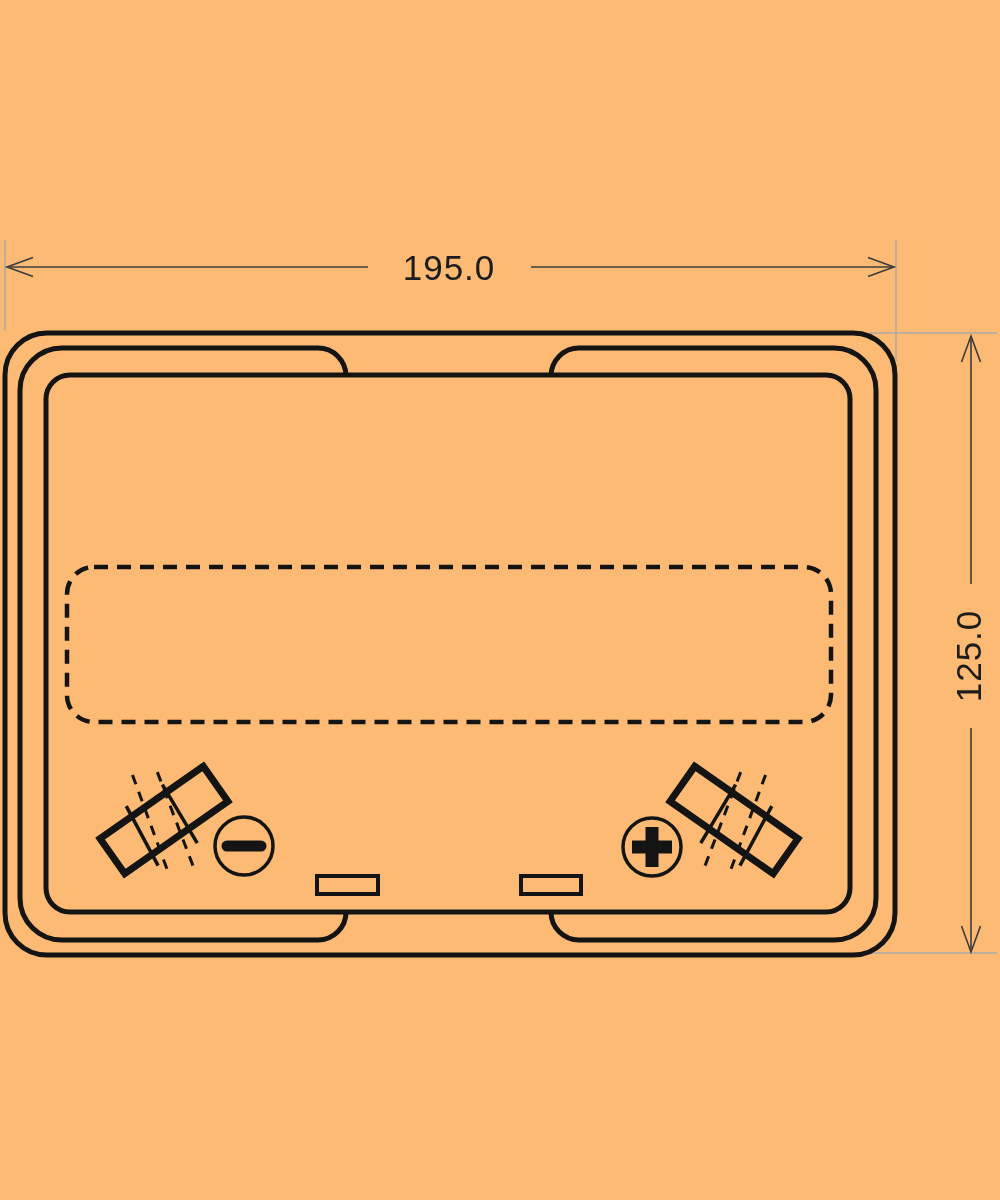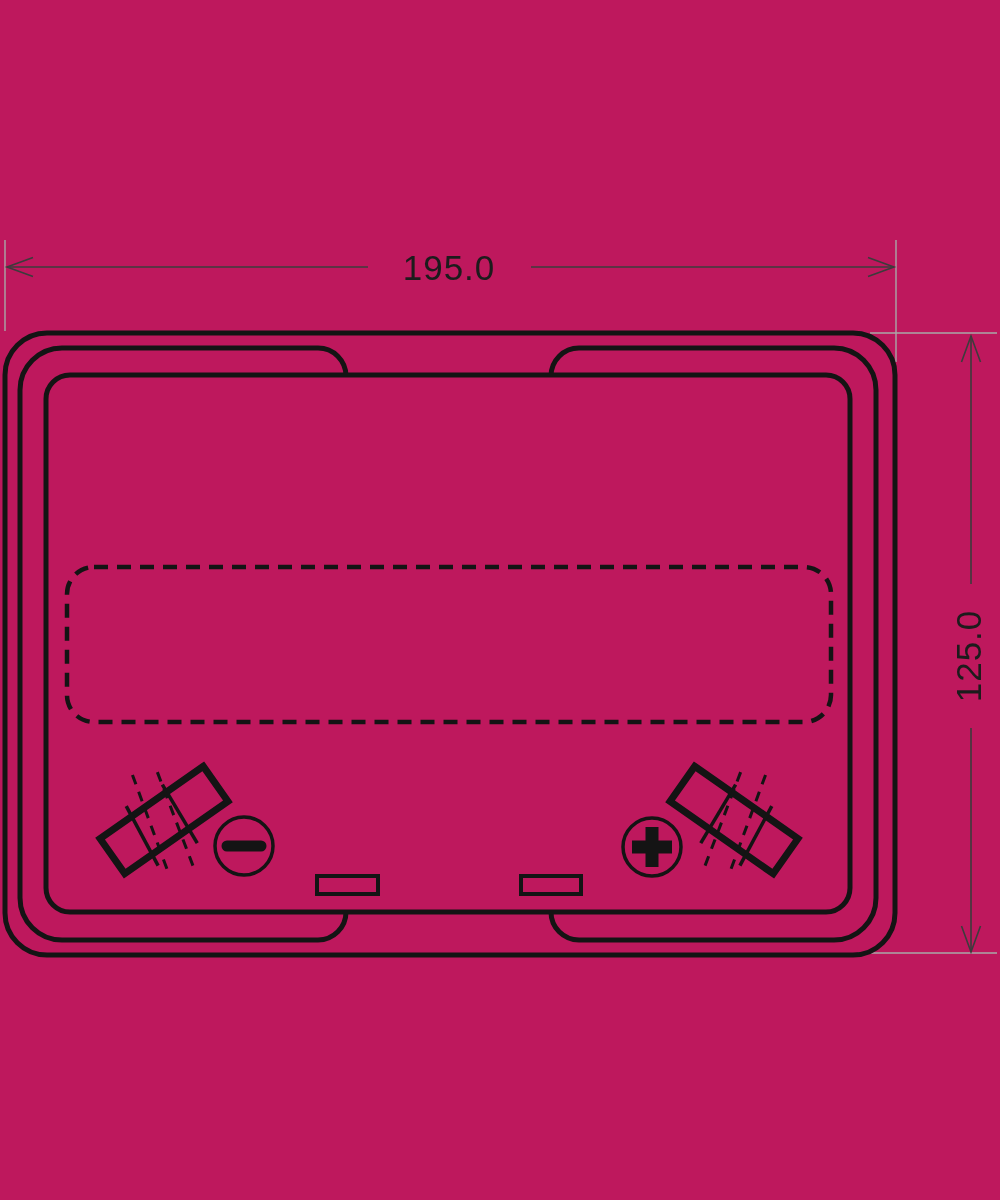--- a/index.html
+++ b/index.html
@@ -8,21 +8,21 @@
     background: #ffffff;
     width: 1000px;
     height: 1200px;
     overflow: hidden;
     font-family: "Liberation Sans", sans-serif;
   }
   .stage {
     position: relative;
     width: 1000px;
     height: 1200px;
-    background: #be185d;
+    background: #fdba74;
     text-decoration: underline;
   }
   svg text {
     font-family: "Liberation Sans", sans-serif;
     font-size: 35px;
     fill: #1c1c1c;
     letter-spacing: 1px;
   }
 </style>
 </head>

